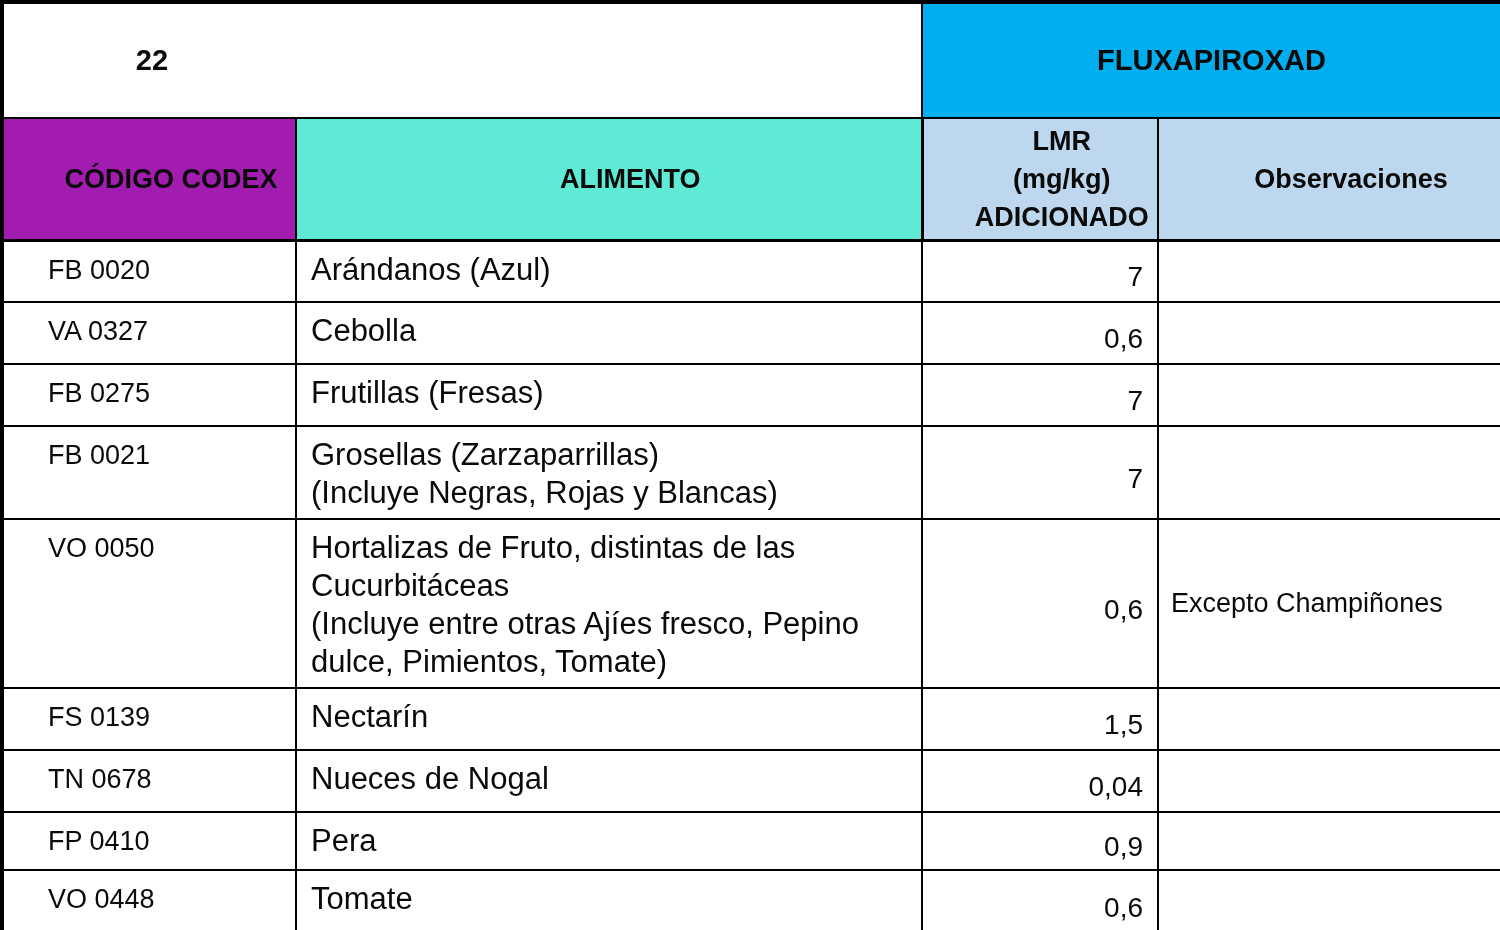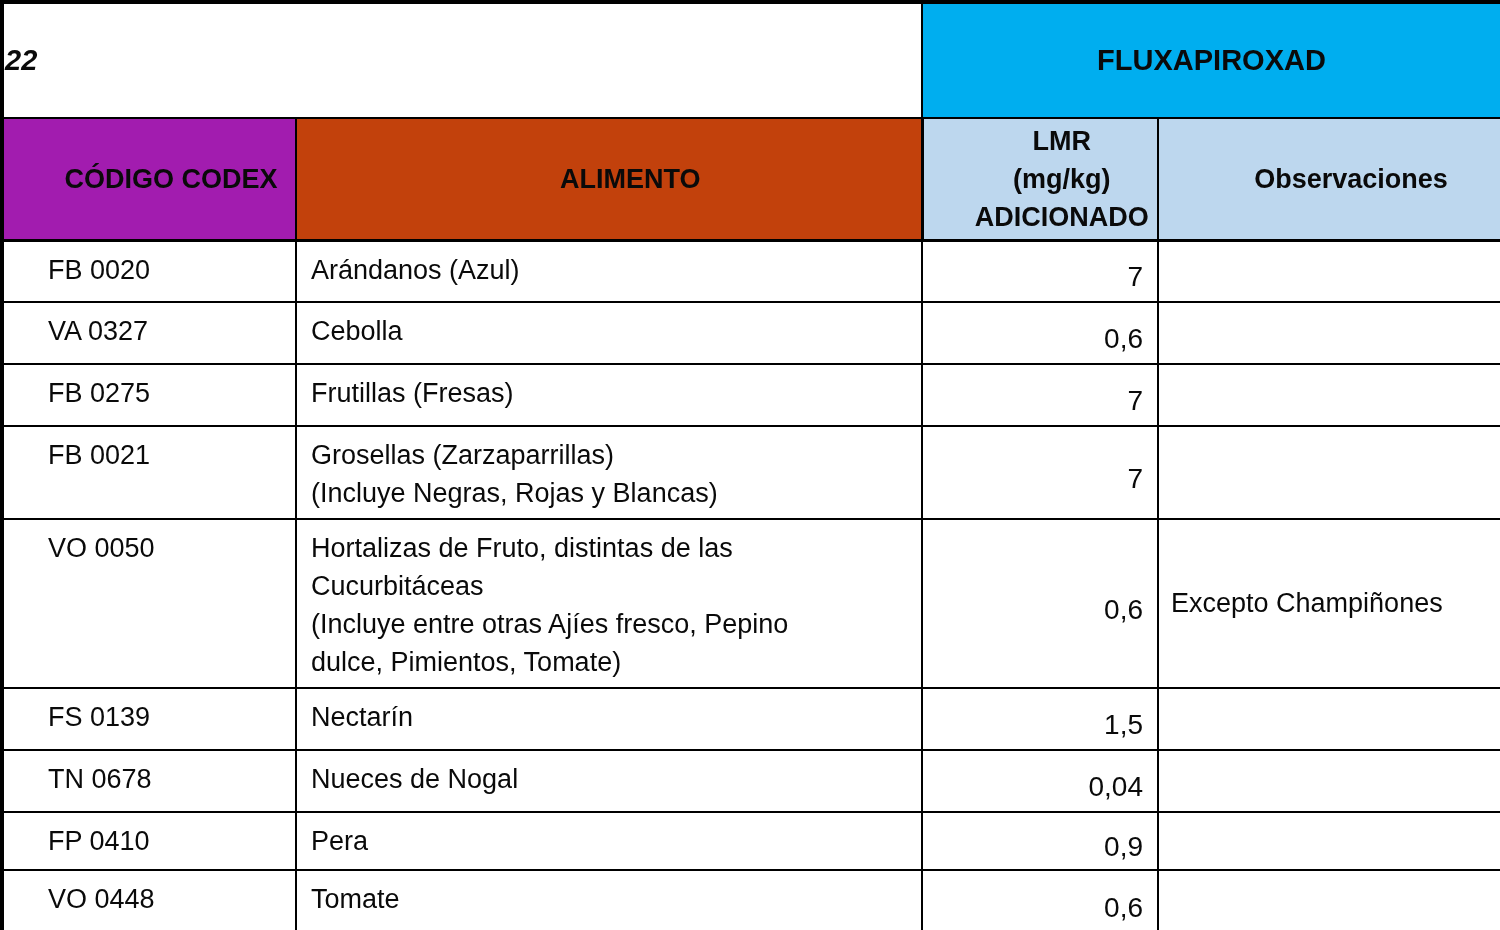--- a/index.html
+++ b/index.html
@@ -38,24 +38,23 @@
 
   
   td.title-cell {
     border-bottom: 3px solid #000000;
     border-right: 3px solid #000000;
     vertical-align: middle;
     background: #ffffff;
   }
   .title-num-wrap {
     width: 294px;
-    text-align: left;
+    text-align: center;
     font-weight: bold;
     font-size: 29px;
-    font-style: italic;
   }
   td.compound-cell {
     border-bottom: 3px solid #000000;
     vertical-align: middle;
     text-align: center;
     font-weight: bold;
     font-size: 29px;
   }
 
   
@@ -75,21 +74,21 @@
     vertical-align: top;
     text-align: left;
     padding: 9px 12px 6px 44px;
     font-size: 27px;
     line-height: 38px;
   }
   td.food-cell {
     vertical-align: top;
     text-align: left;
     padding: 9px 8px 6px 14px;
-    font-size: 27px;
+    font-size: 31px;
     line-height: 38px;
     white-space: pre-line;
     border-right: 3px solid #000000;
   }
   td.lmr-cell {
     vertical-align: middle;
     text-align: right;
     padding: 14px 14px 2px 8px;
     font-size: 28px;
   }
@@ -115,21 +114,21 @@
     <tbody>
         <tr class="h-title">
       <td class="title-cell" colspan="2">
         <div class="title-num-wrap">22</div>
       </td>
       <td class="compound-cell" colspan="2" style="background: rgb(0, 174, 239);">FLUXAPIROXAD</td>
     </tr>
 
     <tr class="h-head head-row">
       <th style="background: #a21caf;">CÓDIGO CODEX</th>
-      <th style="border-right: 3px solid rgb(0, 0, 0); background: #c2410c;">ALIMENTO</th>
+      <th style="border-right: 3px solid rgb(0, 0, 0); background: #5eead4;">ALIMENTO</th>
       <th style="background: rgb(189, 215, 238);">LMR
 (mg/kg)
 ADICIONADO</th>
       <th style="background: rgb(189, 215, 238);">Observaciones</th>
     </tr>
 
     <tr class="h-single">
       <td class="code-cell">FB 0020</td>
       <td class="food-cell">Arándanos (Azul)</td>
       <td class="lmr-cell">7</td>

